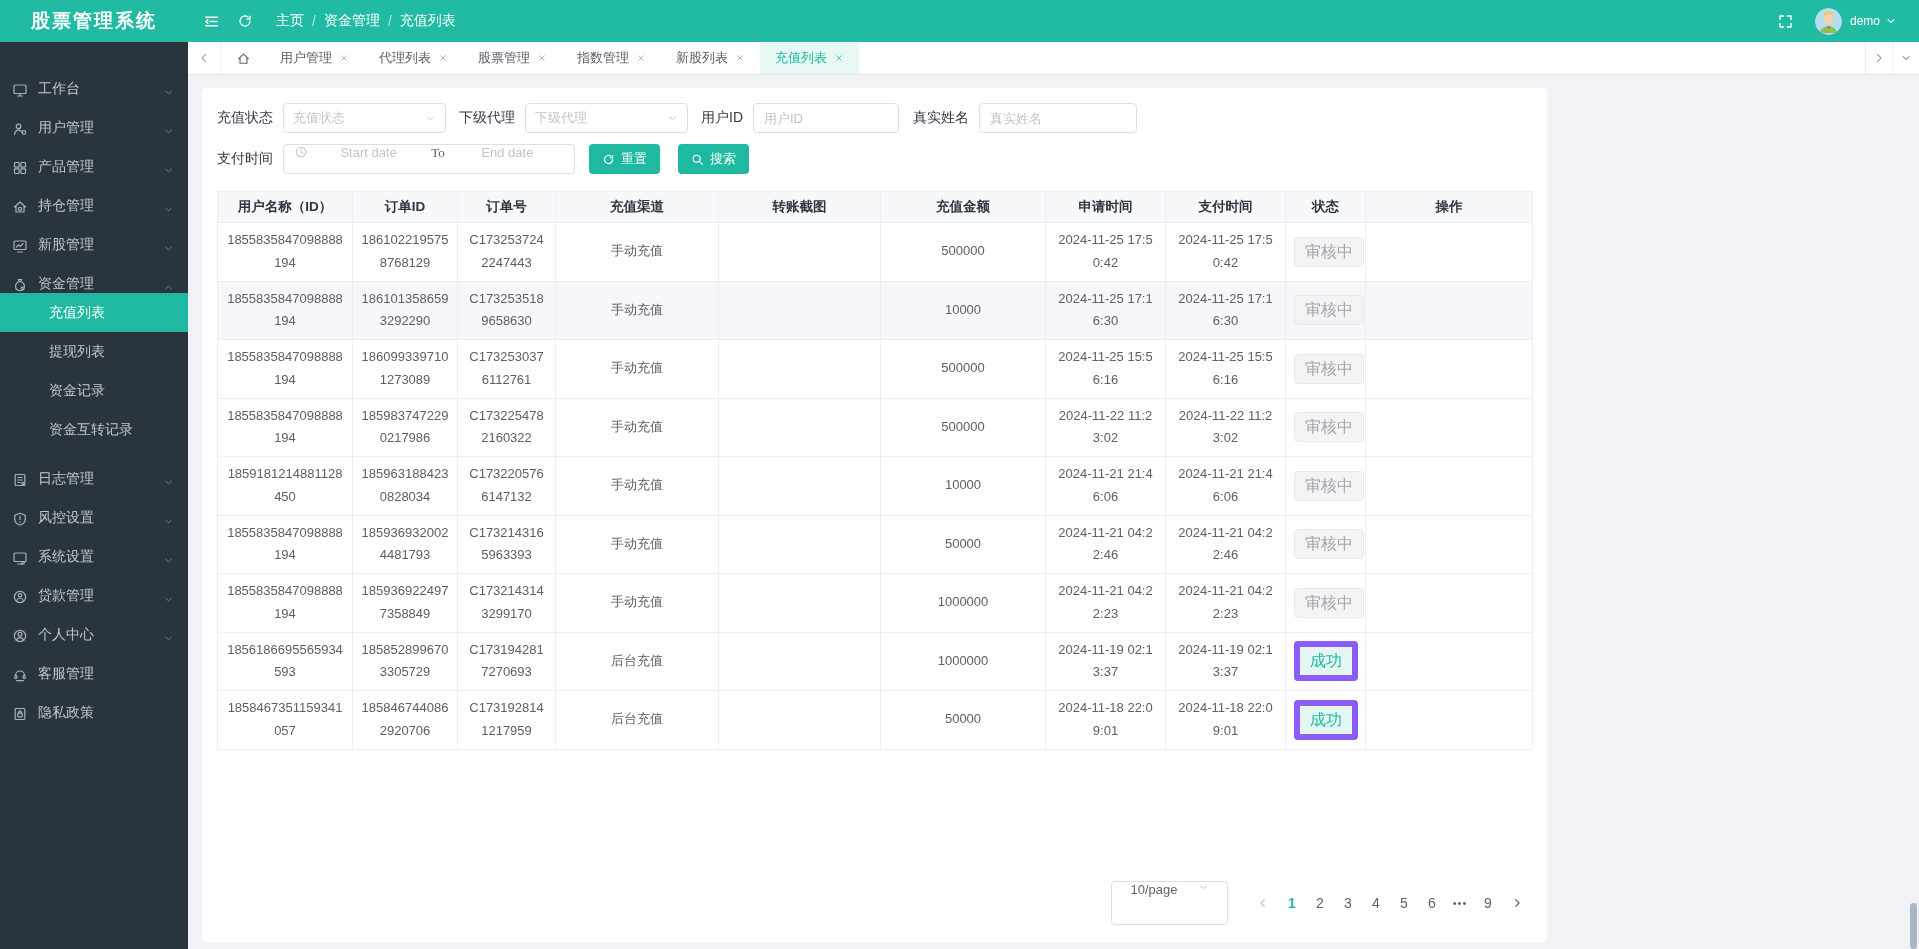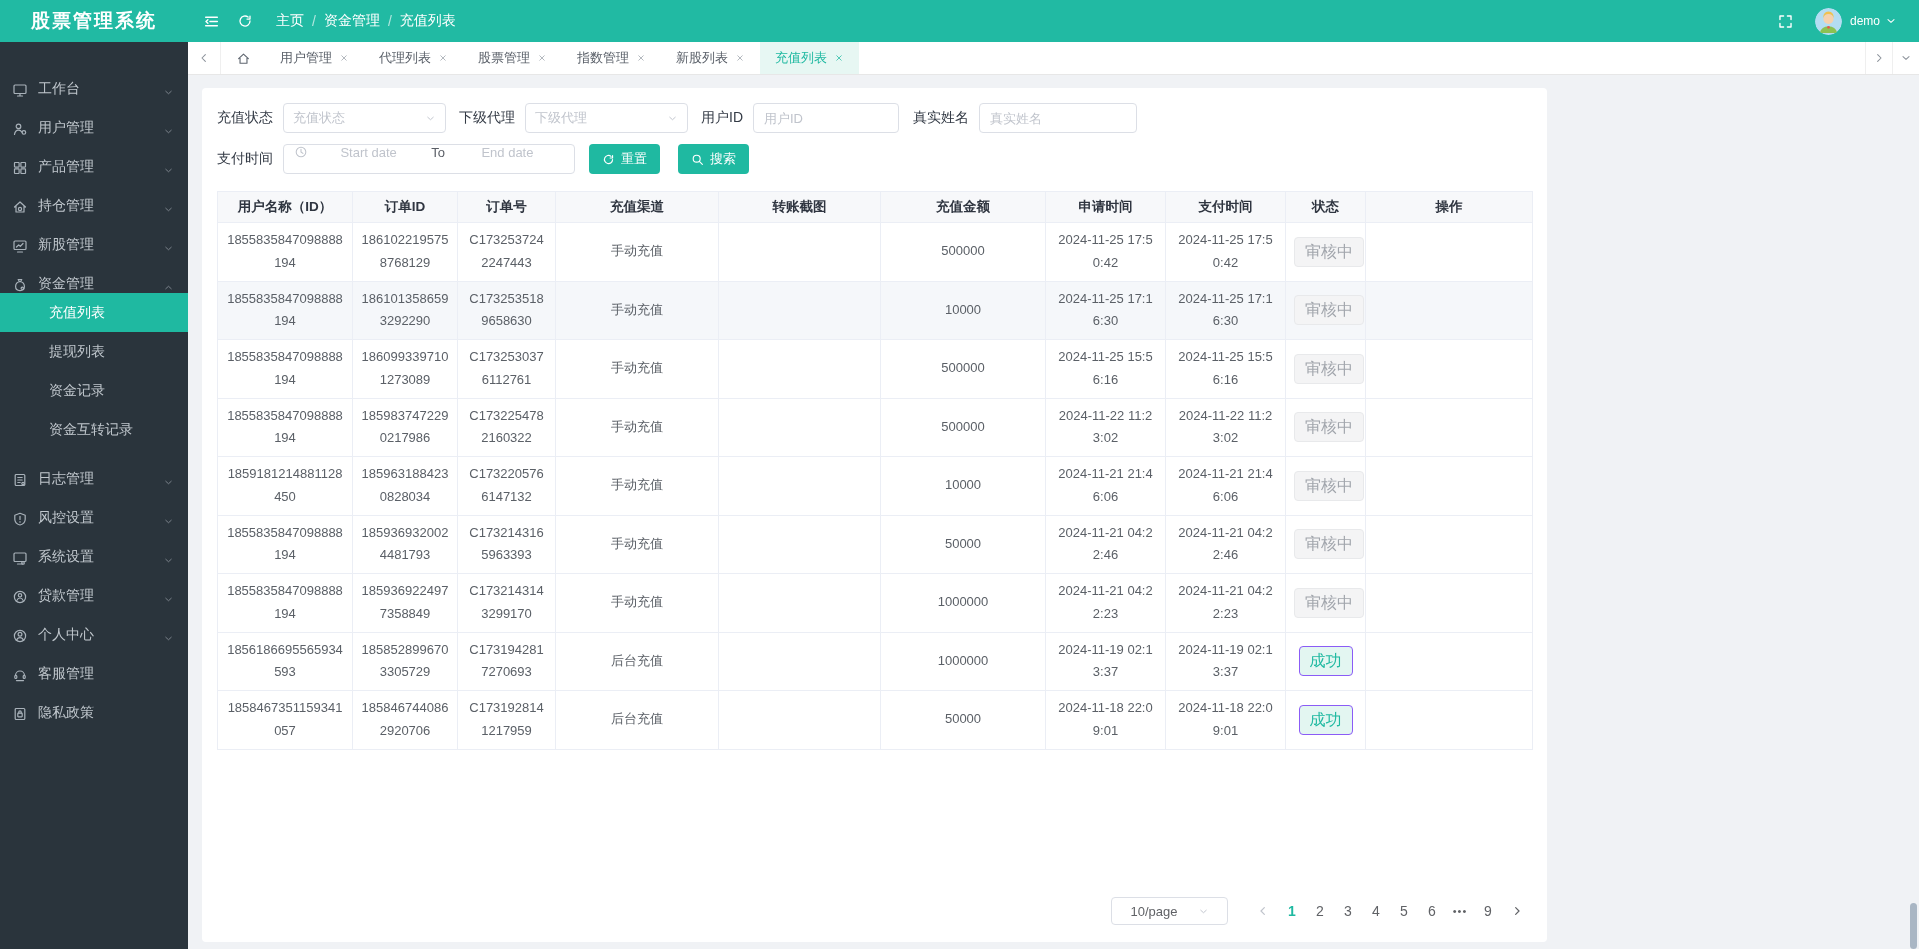--- a/index.html
+++ b/index.html
@@ -53,39 +53,39 @@
   .sel { width:163px; height:30px; border:1px solid #dcdfe6; border-radius:4px; display:flex; align-items:center; padding:0 9px; margin-right:13px; cursor:pointer; background:#fff; }
   .sel .ph { flex:1; font-size:13px; color:#c0c4cc; }
   .sel .sc { color:#c0c4cc; }
   .txt { height:30px; border:1px solid #dcdfe6; border-radius:4px; padding:0 10px; font-size:13px; color:#606266; margin-right:14px; font-family:inherit; }
   .txt::placeholder { color:#c0c4cc; }
   .txt.w-user { width:146px; }
   .txt.w-name { width:158px; }
   .daterange { width:292px; height:30px; border:1px solid #dcdfe6; border-radius:4px; display:flex; padding:0 10px; margin-right:14px; cursor:pointer; background:#fff; }
   .daterange .ci { color:#c0c4cc; margin-right:4px; }
   .daterange .ph { flex:1; text-align:center; font-size:13px; color:#c0c4cc; }
-  .daterange .to { font-size:13px; color:#5a5e66; padding:0 6px; }
+  .daterange .to { font-size:13px; color:#5a5e66; padding:0 6px;font-family:Liberation Serif, serif; }
   .btn { height:30px; background:#1fb9a1; color:#fff; border:none; border-radius:4px; font-size:13px; display:inline-flex; align-items:center; gap:6px; padding:0 13px; margin-right:18px; cursor:pointer; font-family:inherit; }
 
   
   table.grid { border-collapse:collapse; table-layout:fixed; width:1315px; flex:none; }
   .grid th { height:31px; background:#f7f8fa; border:1px solid #ebeef5; font-size:13.5px; font-weight:700; color:#2f3540; padding:0 6px; text-align:center; }
   .grid td { height:50px; border:1px solid #ebeef5; font-size:13px; color:#5b6067; text-align:center; padding:6px 8px; word-break:break-all; line-height:1.75; background-clip:padding-box; }
   .grid tbody tr:nth-child(2) td { background:#f5f7fa; }
   .c0{width:135px} .c1{width:105px} .c2{width:98px} .c3{width:163px} .c4{width:162px}
   .c5{width:165px} .c6{width:120px} .c7{width:120px} .c8{width:80px} .c9{width:167px}
   .tag { display:inline-block; font-size:16px; padding:6px 10px; border-radius:4px; line-height:1; white-space:nowrap; }
   .tag.pending { color:#a1a5ac; background:#f4f4f5; border:1px solid #e8e9eb; }
-  .tag.success { color:#1fb9a1; background:#e3f6f1; border:1px solid #8b5cf6; }
+  .tag.success { color:#1fb9a1; background:#e3f6f1; border:6px solid #8b5cf6; }
 
   .spacer { flex:1; }
 
   
   .pager { display:flex; align-items:center; justify-content:flex-end; flex:none; padding-bottom:2px; }
-  .psize { width:117px; height:28px; border:1px solid #dcdfe6; border-radius:4px; display:flex; align-items:center; justify-content:center; gap:20px; font-size:13px; color:#606266; margin-right:20px; cursor:pointer; }
+  .psize { width:117px; height:44px; border:1px solid #dcdfe6; border-radius:4px; display:flex; align-items:flex-start; justify-content:center; gap:20px; font-size:13px; color:#606266; margin-right:20px; cursor:pointer; }
   .psize .sc { color:#c0c4cc; }
   .pbtn { width:30px; height:28px; display:flex; align-items:center; justify-content:center; cursor:pointer; }
   .pbtn.prev { color:#c0c4cc; }
   .pbtn.next { color:#606266; }
   .pages { display:flex; list-style:none; }
   .pnum { min-width:28px; height:28px; line-height:28px; text-align:center; font-size:14px; color:#606266; cursor:pointer; }
   .pnum.active { color:#1fb9a1; font-weight:700; }
   .pnum.more { font-size:11px; letter-spacing:1px; }
 
   

